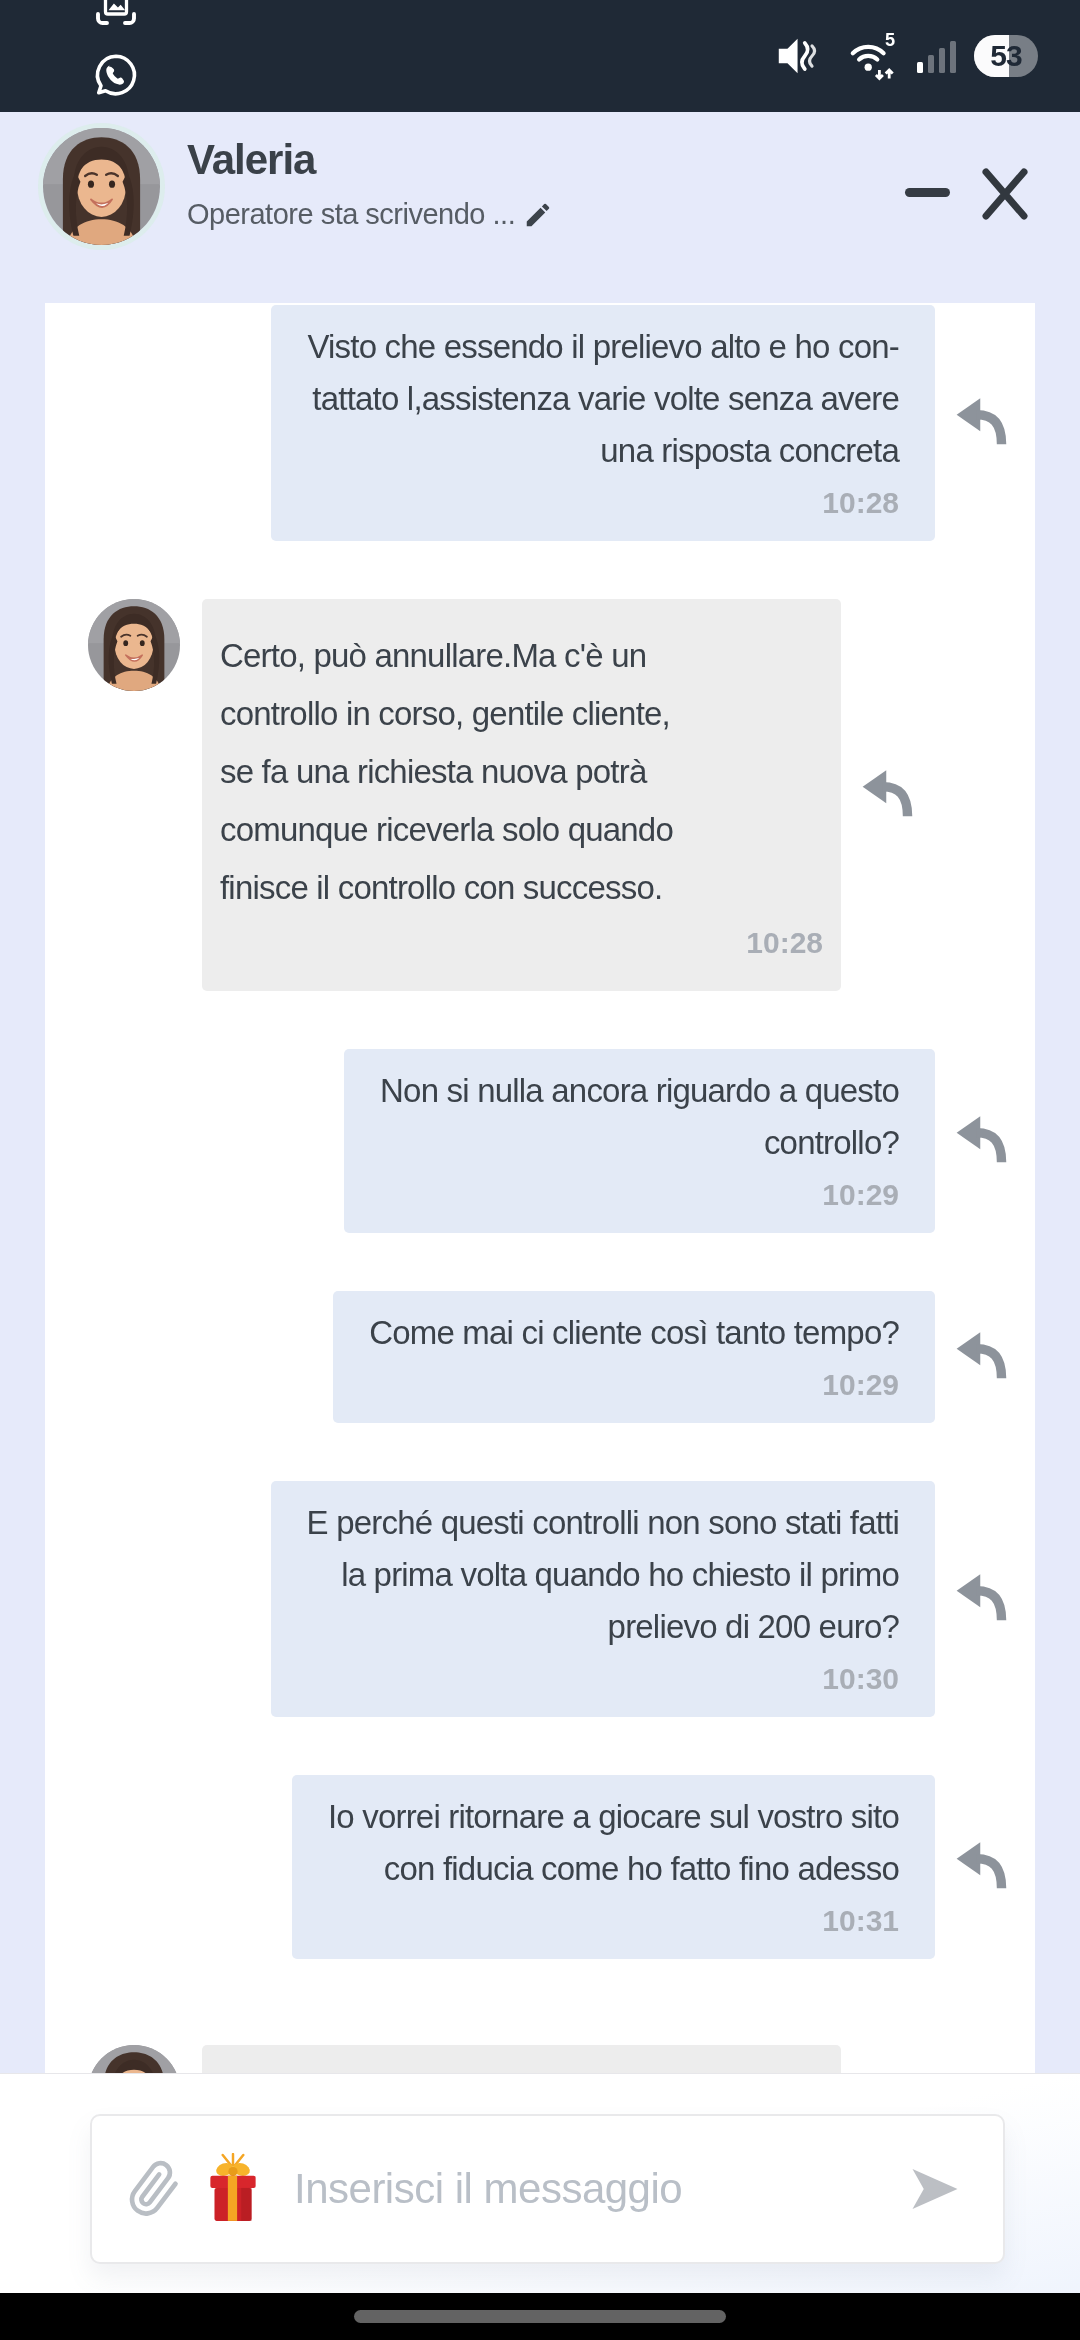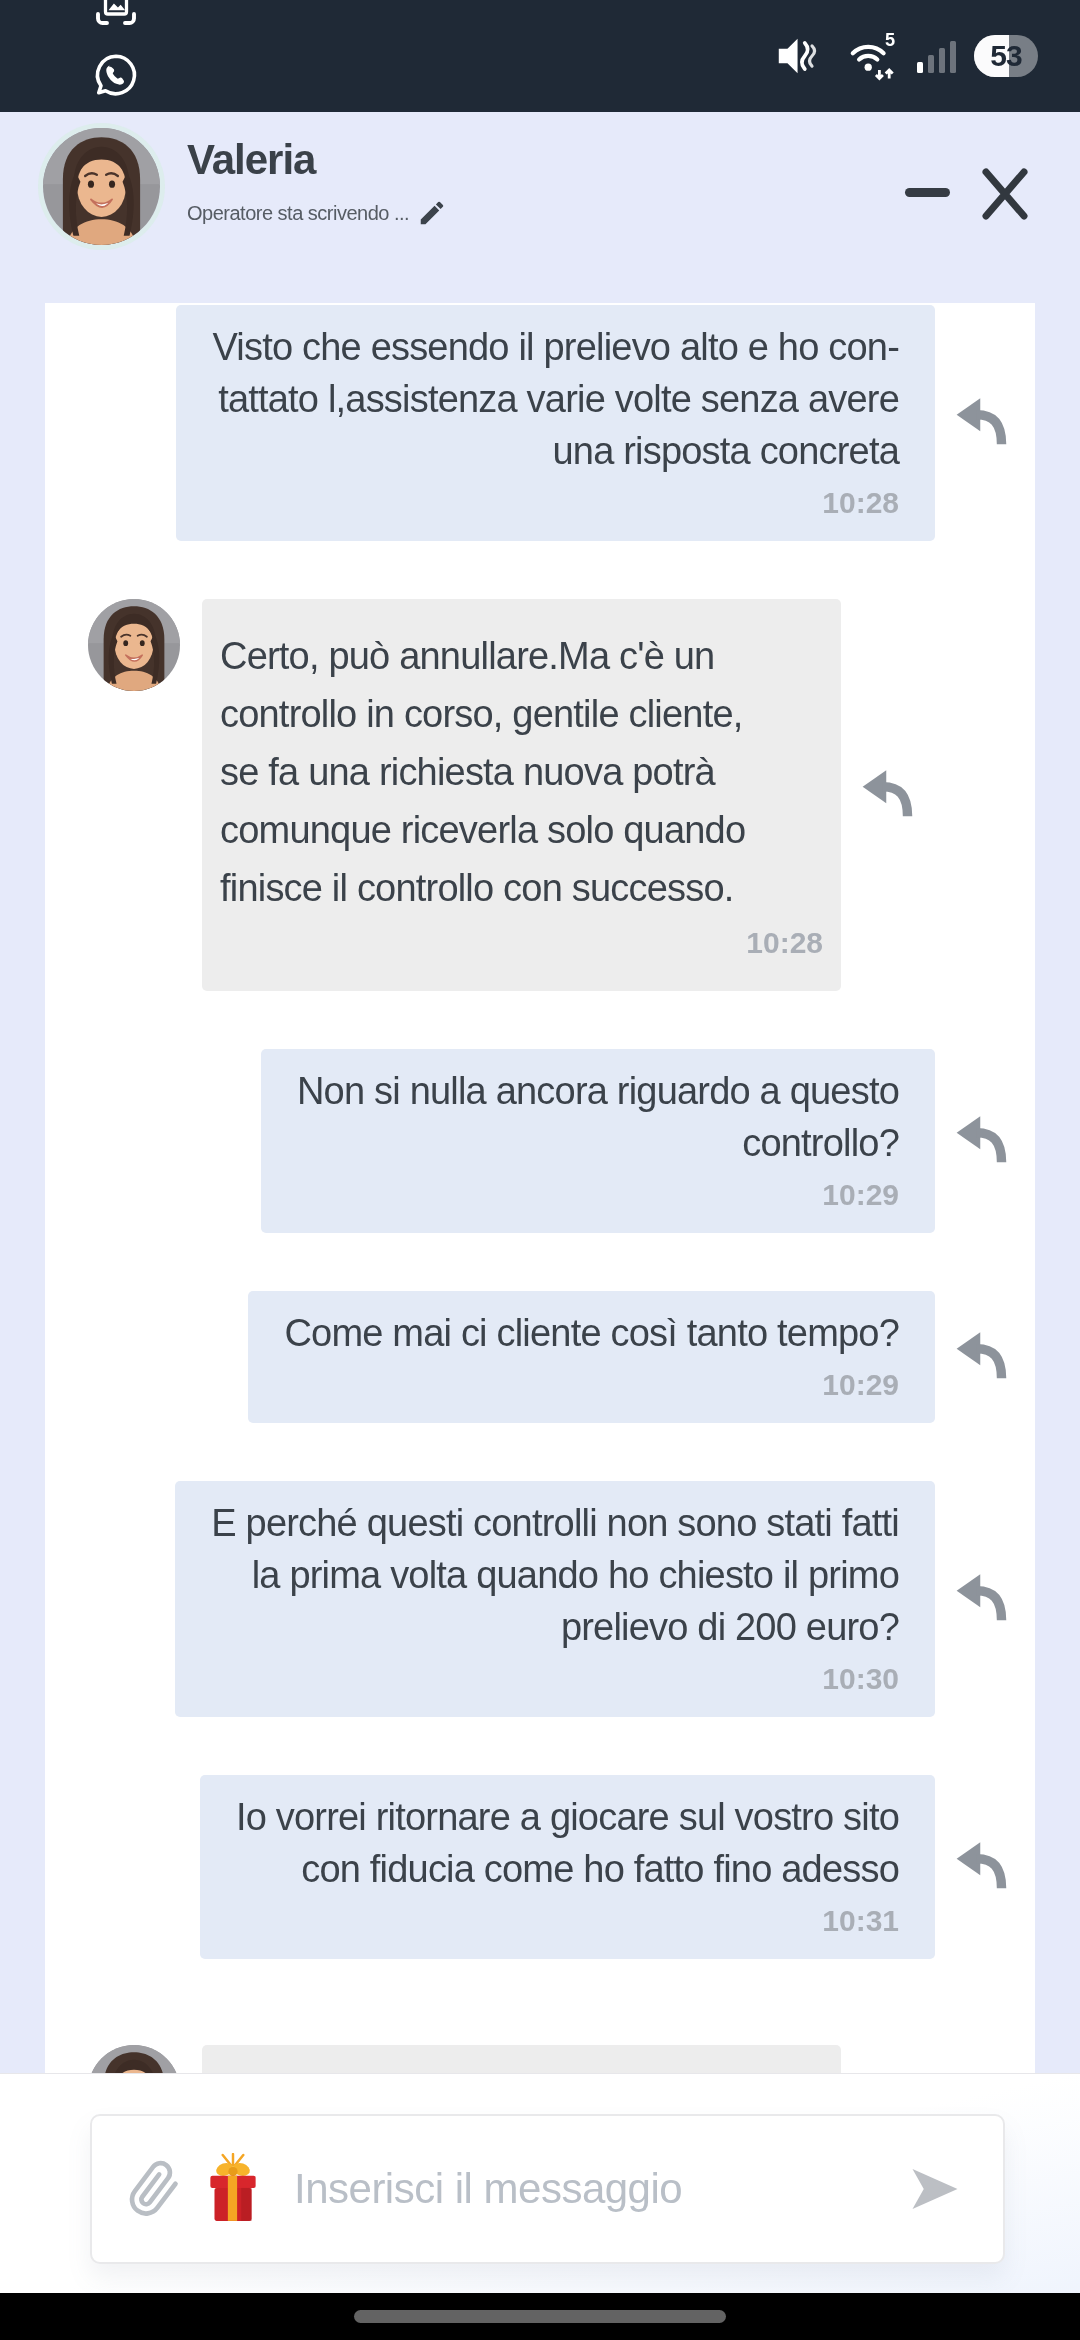--- a/index.html
+++ b/index.html
@@ -30,34 +30,34 @@
   .battery-label{position:absolute;inset:0;display:flex;align-items:center;justify-content:center;
     font-size:30px;font-weight:700;color:#1f2936;letter-spacing:-1px;}
   
   .chat-header{position:absolute;top:112px;left:0;width:852px;height:191px;background:#e6eafa;}
   .header-avatar{position:absolute;left:43px;top:16px;width:117px;height:117px;border-radius:50%;
     overflow:hidden;box-shadow:0 0 0 5px rgba(213,239,226,.55);}
   .header-avatar svg{display:block;width:100%;height:100%;}
   .header-text{position:absolute;left:187px;top:24px;}
   .agent-name{font-size:42px;font-weight:700;color:#3a4149;letter-spacing:-1px;}
   .typing-row{display:flex;align-items:center;gap:8px;margin-top:14px;}
-  .typing-text{font-size:20px;color:#565c64;letter-spacing:-0.5px;text-align:right;}
+  .typing-text{font-size:29px;color:#565c64;letter-spacing:-0.5px;text-align:right;}
   .min-btn{position:absolute;left:905px;top:76px;width:45px;height:9px;border-radius:5px;background:#363c44;cursor:pointer;}
   .close-btn{position:absolute;left:978px;top:54px;width:54px;height:54px;cursor:pointer;}
   
   .chat-panel{position:absolute;top:303px;left:45px;width:990px;height:1770px;background:#fff;overflow:hidden;}
   .msg{display:flex;align-items:center;margin:0 0 58px 0;}
   .msg:first-child{margin-top:2px;}
   .msg.user{justify-content:flex-end;}
   .arrow-col{width:100px;flex:none;display:flex;justify-content:center;}
   .reply-icon{width:62px;height:52px;cursor:pointer;}
   .bubble{box-sizing:border-box;border-radius:5px;}
   .bubble.user-b{background:#e3eaf6;max-width:847px;width:fit-content;text-align:right;padding:16px 36px 20px;}
   .bubble.op-b{background:#ededed;width:639px;text-align:left;padding:28px 18px 30px;}
-  .msg-text{font-size:38px;line-height:52px;color:#3b424a;letter-spacing:-0.8px;white-space:pre-line;}
+  .msg-text{font-size:33px;line-height:52px;color:#3b424a;letter-spacing:-0.8px;white-space:pre-line;}
   .op-b .msg-text{line-height:58px;}
   .msg-time{font-size:30px;line-height:36px;font-weight:700;color:#a9aeb6;text-align:right;margin-top:8px;}
   .avatar-col{width:92px;margin-left:43px;margin-right:22px;flex:none;align-self:flex-start;}
   .msg-avatar{width:92px;height:92px;border-radius:50%;overflow:hidden;}
   .msg-avatar svg{display:block;width:100%;height:100%;}
   .msg.partial{position:absolute;top:1742px;left:0;width:100%;margin:0;align-items:flex-start;}
   .partial-bubble{height:130px;width:685px;}
   
   .composer-area{position:absolute;top:2073px;left:0;width:1080px;height:220px;
     background:linear-gradient(168deg,#ffffff 50%,#eff4fd 100%);

